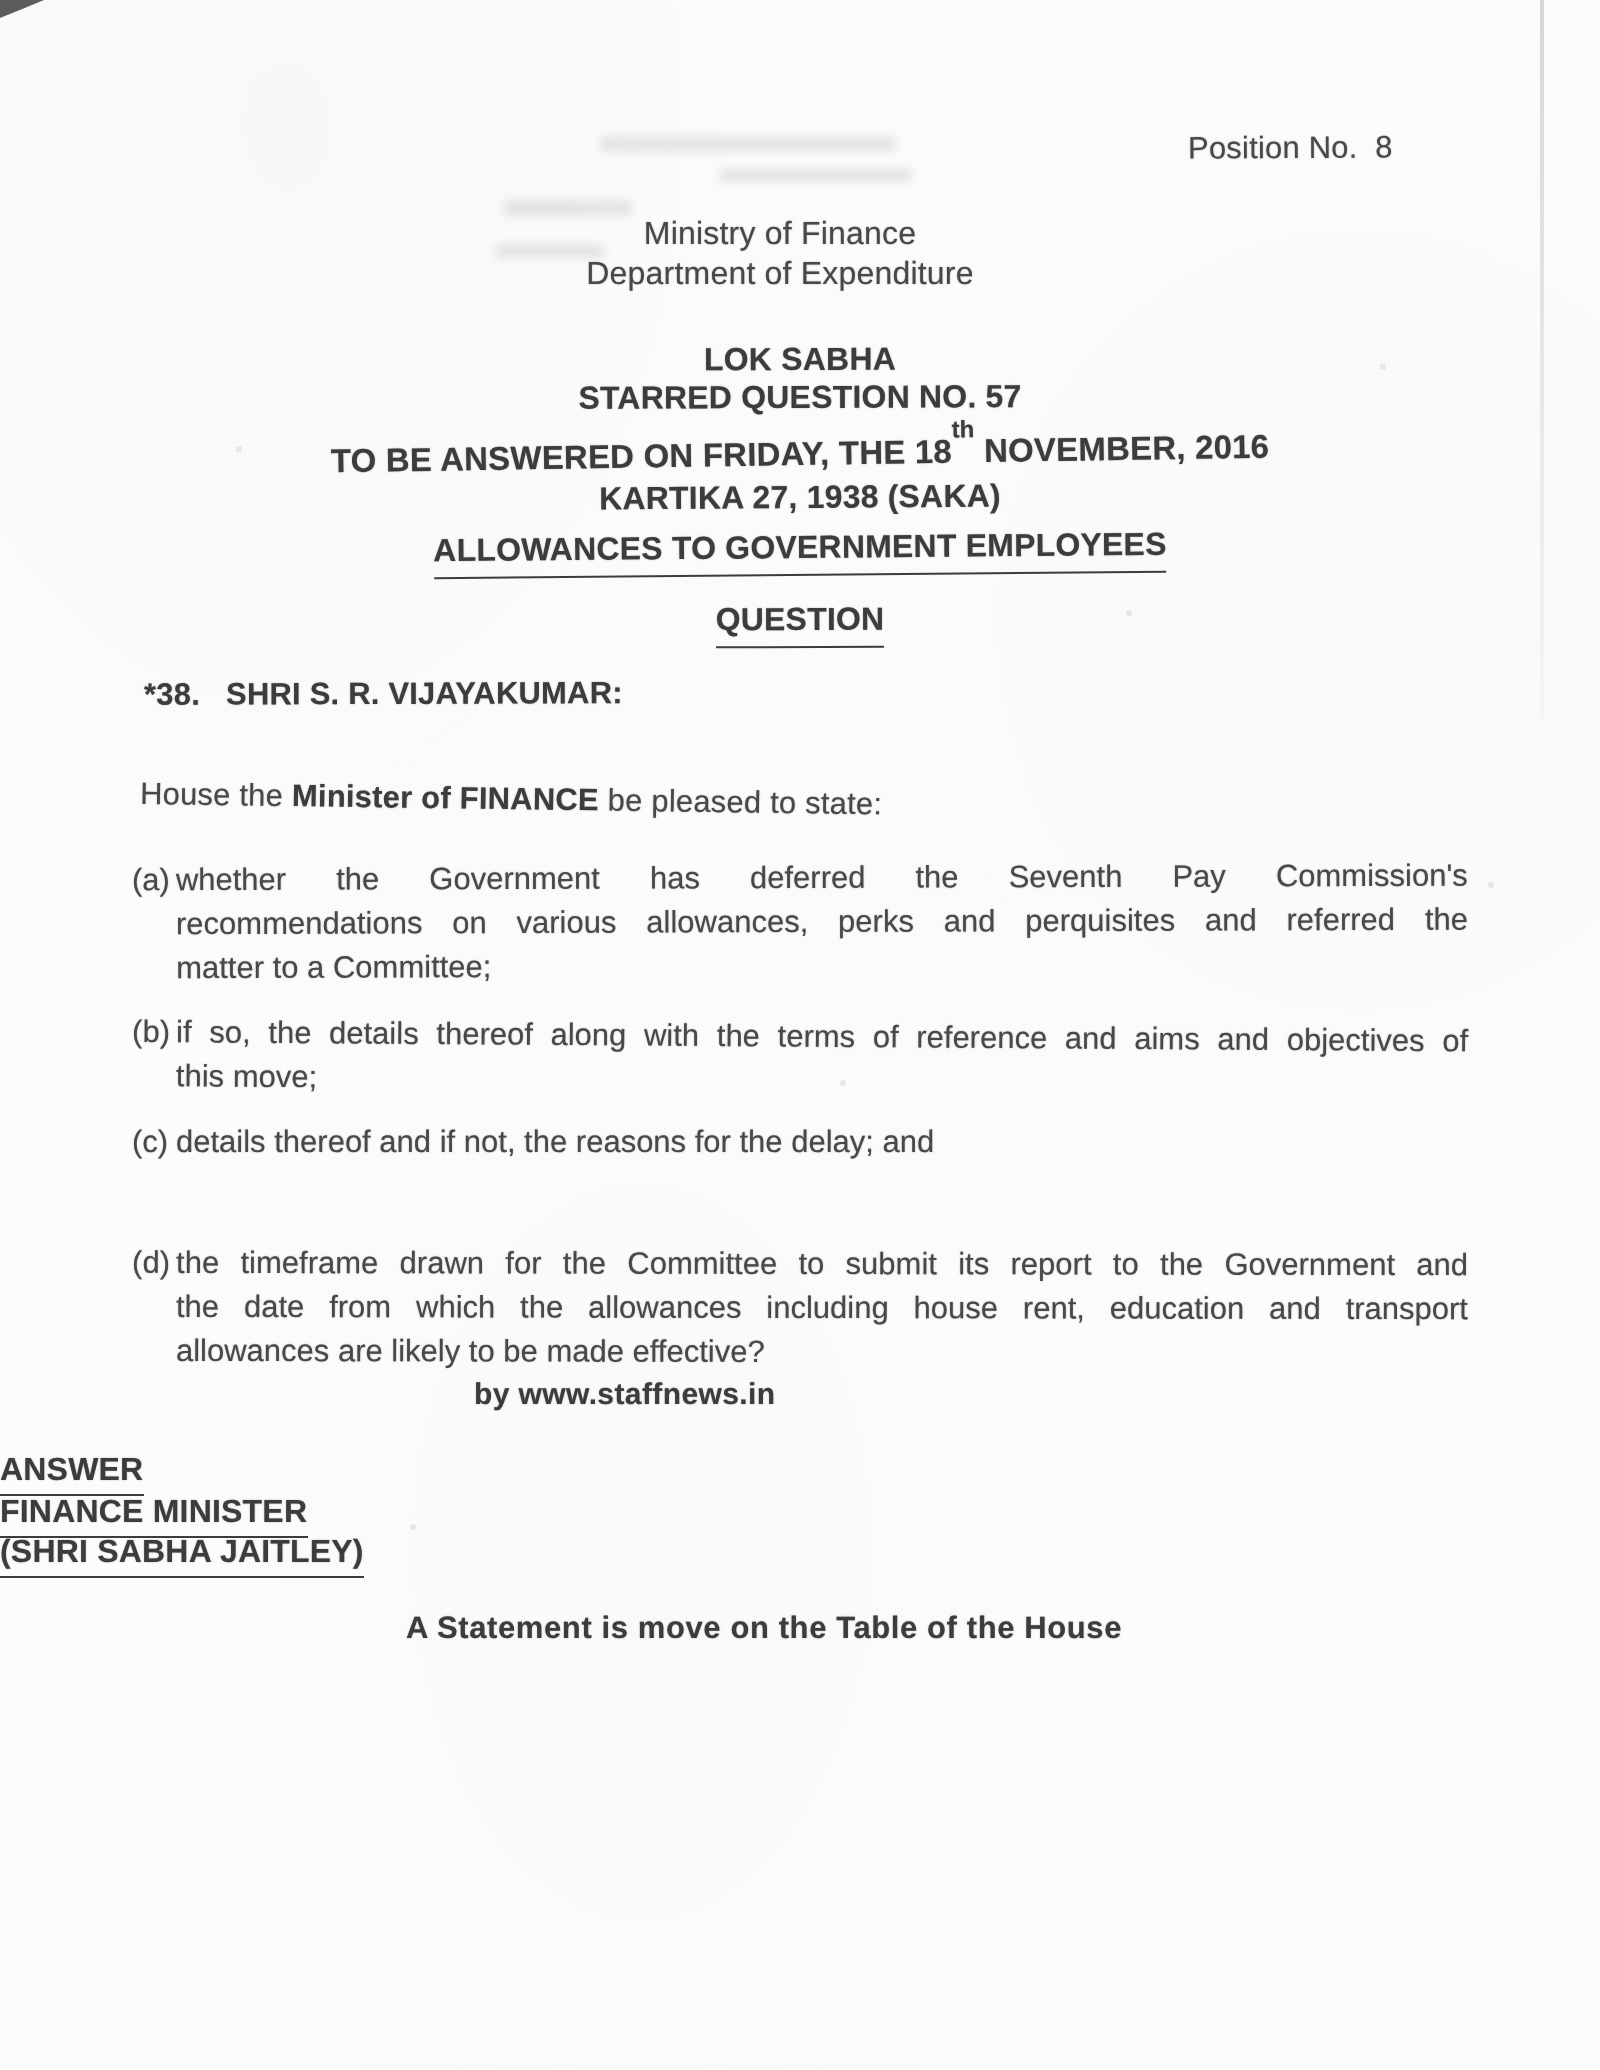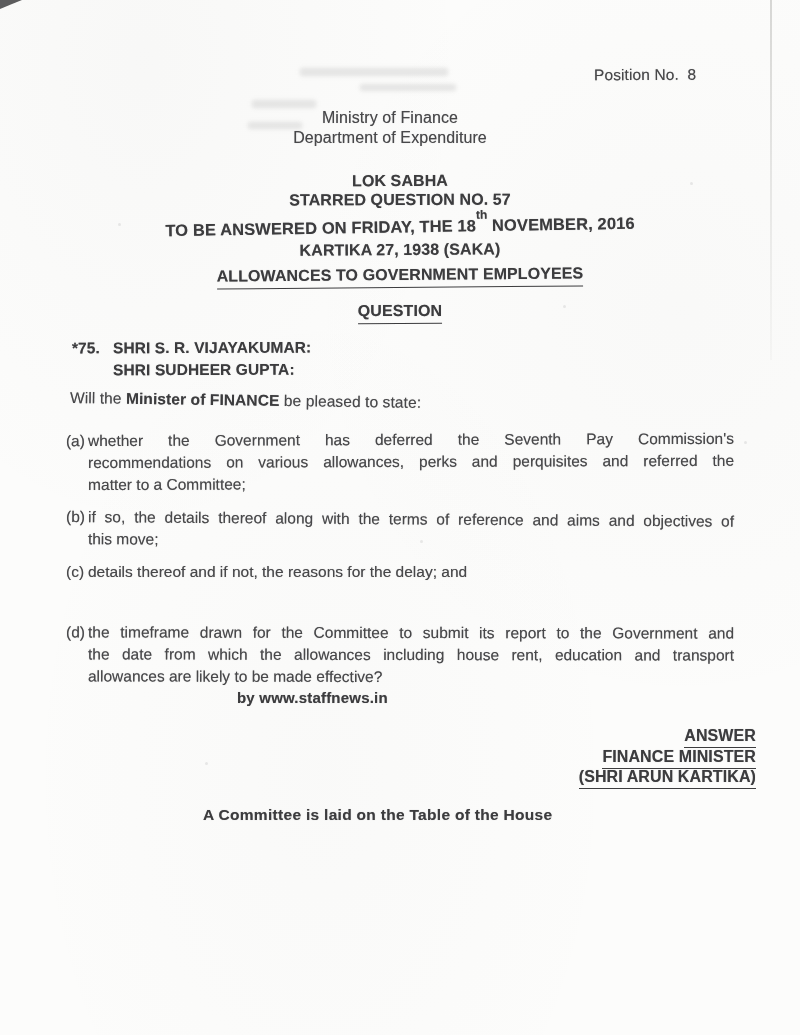--- a/index.html
+++ b/index.html
@@ -62,22 +62,22 @@
   .qpart .ptext { margin-left:22px; }
   .jl { text-align:justify; text-align-last:justify; }
   .ll { text-align:left; }
   .pa { top:429px; transform:rotate(-0.2deg); }
   .pb { top:506px; transform:rotate(0.4deg); transform-origin:left center; }
   .pc { top:561px; }
   .pd { top:622px; transform:rotate(0.1deg); }
 
   
   .credit { top:689px; left:237px; font-size:15px; letter-spacing:0.2px; }
-  .aline { left:0; width:756px; text-align:right; font-size:16px; }
-  .a1 { top:727px; } .a2 { top:748px;padding-left:26px; } .a3 { top:768px; }
+  .aline { left:0; width:756px; text-align:left; font-size:16px; }
+  .a1 { top:727px; } .a2 { top:748px; } .a3 { top:768px; }
   .statement { top:806px; left:203px; font-size:15.5px; letter-spacing:0.3px; }
 </style>
 </head>
 <body>
 
 <div class="page">
 
   <div class="corner-mark"></div>
   <div class="edge-shadow"></div>
   <div class="ghost g1"></div>
@@ -97,28 +97,27 @@
   <div class="txt cline gov2">Ministry of Finance</div>
 
   <div class="txt cline b lok">LOK SABHA</div>
   <div class="txt cline b starred">STARRED QUESTION NO. 57</div>
   <div class="txt cline b tobe"><span>TO BE ANSWERED ON FRIDAY, THE 18</span><sup class="th">th</sup><span> NOVEMBER, 2016</span></div>
   <div class="txt cline b kartika">KARTIKA 27, 1938 (SAKA)</div>
   <div class="txt cline b subject"><span class="u">ALLOWANCES TO GOVERNMENT EMPLOYEES</span></div>
   <div class="txt cline b qsection"><span class="u">QUESTION</span></div>
 
   <div class="txt members b">
-    <span class="num">*75.</span>
+    <span class="num">*38.</span>
     <div class="names">
       <div>SHRI S. R. VIJAYAKUMAR:</div>
-      <div>SHRI SUDHEER GUPTA:</div>
     </div>
   </div>
 
-  <div class="txt intro"><span>Will the </span><span class="b">Minister of FINANCE</span><span> be pleased to state:</span></div>
+  <div class="txt intro"><span>House the </span><span class="b">Minister of FINANCE</span><span> be pleased to state:</span></div>
 
   <div class="qpart pa">
     <span class="plabel">(a)</span>
     <div class="ptext">
       <div class="jl">whether the Government has deferred the Seventh Pay Commission's</div>
       <div class="jl">recommendations on various allowances, perks and perquisites and referred the</div>
       <div class="ll">matter to a Committee;</div>
     </div>
   </div>
 
@@ -143,17 +142,17 @@
       <div class="jl">the timeframe drawn for the Committee to submit its report to the Government and</div>
       <div class="jl">the date from which the allowances including house rent, education and transport</div>
       <div class="ll">allowances are likely to be made effective?</div>
     </div>
   </div>
 
   <div class="txt credit b">by www.staffnews.in</div>
 
   <div class="txt aline b a1"><span class="u">ANSWER</span></div>
   <div class="txt aline b a2"><span class="u">FINANCE MINISTER</span></div>
-  <div class="txt aline b a3"><span class="u">(SHRI ARUN KARTIKA)</span></div>
+  <div class="txt aline b a3"><span class="u">(SHRI SABHA JAITLEY)</span></div>
 
-  <div class="txt statement b">A Committee is laid on the Table of the House</div>
+  <div class="txt statement b">A Statement is move on the Table of the House</div>
 
 </div>
 
 </body></html>

